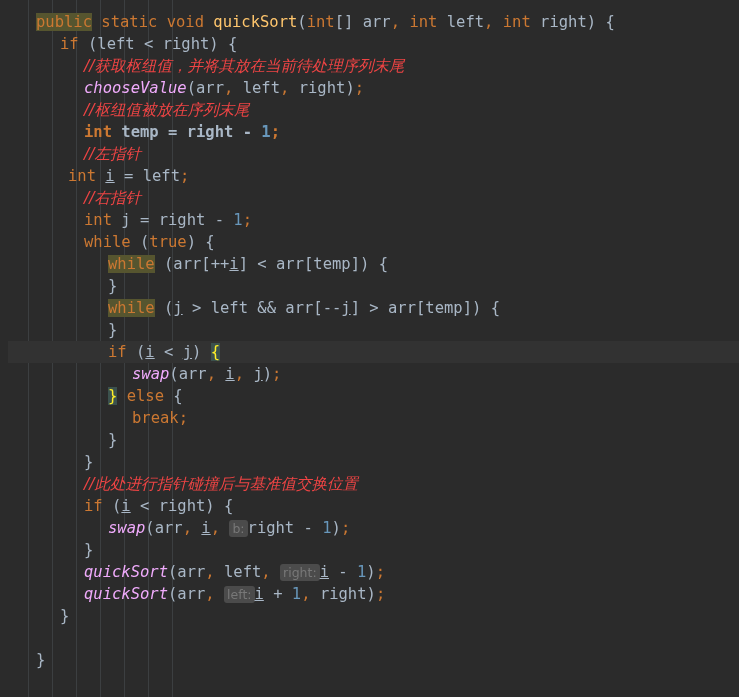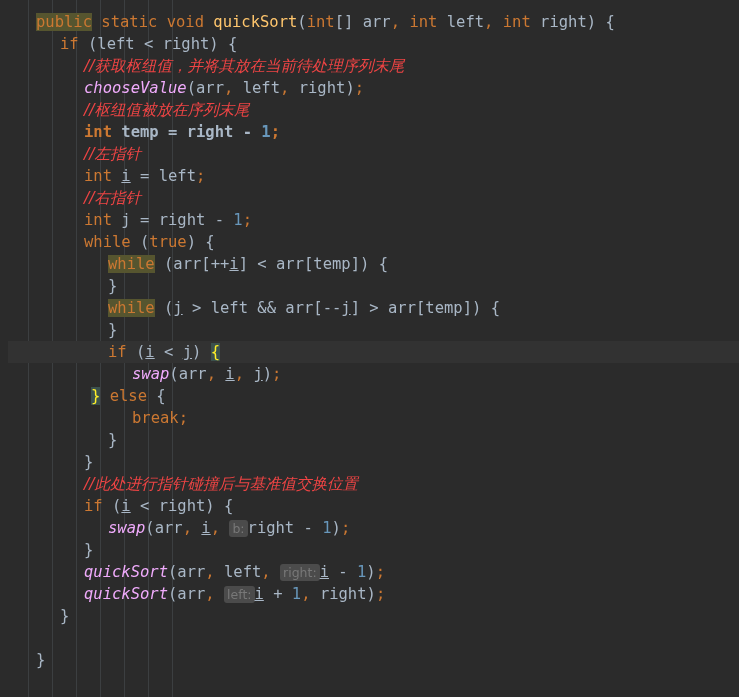--- a/index.html
+++ b/index.html
@@ -89,31 +89,31 @@
       <div class="guide" style="left: 172px;"></div>
     </div>
   <div id="lines">
       <div class="code-line"><span style="margin-left: 0px;"><span class="kwhl">public</span><span class="punc"> </span><span class="kw">static</span><span class="punc"> </span><span class="kw">void</span><span class="punc"> </span><span class="mname">quickSort</span><span class="punc">(</span><span class="kw">int</span><span class="punc">[] </span><span class="id">arr</span><span class="comma">,</span><span class="punc"> </span><span class="kw">int</span><span class="punc"> </span><span class="id">left</span><span class="comma">,</span><span class="punc"> </span><span class="kw">int</span><span class="punc"> </span><span class="id">right</span><span class="punc">) {</span></span></div>
       <div class="code-line"><span style="margin-left: 24px;"><span class="kw">if</span><span class="punc"> (</span><span class="id">left</span><span class="punc"> &lt; </span><span class="id">right</span><span class="punc">) {</span></span></div>
       <div class="code-line"><span style="margin-left: 48px;"><span class="cmt">//获取枢纽值，并将其放在当前待处理序列末尾</span></span></div>
       <div class="code-line"><span style="margin-left: 48px;"><span class="call">chooseValue</span><span class="punc">(</span><span class="id">arr</span><span class="comma">,</span><span class="punc"> </span><span class="id">left</span><span class="comma">,</span><span class="punc"> </span><span class="id">right</span><span class="punc">)</span><span class="semi">;</span></span></div>
       <div class="code-line"><span style="margin-left: 48px;"><span class="cmt">//枢纽值被放在序列末尾</span></span></div>
       <div class="code-line"><span style="margin-left: 48px; font-weight: bold;"><span class="kw">int</span><span class="punc"> </span><span class="id">temp</span><span class="punc"> = </span><span class="id">right</span><span class="punc"> - </span><span class="num">1</span><span class="semi">;</span></span></div>
       <div class="code-line"><span style="margin-left: 48px;"><span class="cmt">//左指针</span></span></div>
-      <div class="code-line"><span style="margin-left: 48px; text-align: right;"><span class="kw">int</span><span class="punc"> </span><span class="fld">i</span><span class="punc"> = </span><span class="id">left</span><span class="semi">;</span></span></div>
+      <div class="code-line"><span style="margin-left: 32px; text-align: right;"><span class="kw">int</span><span class="punc"> </span><span class="fld">i</span><span class="punc"> = </span><span class="id">left</span><span class="semi">;</span></span></div>
       <div class="code-line"><span style="margin-left: 48px;"><span class="cmt">//右指针</span></span></div>
       <div class="code-line"><span style="margin-left: 48px;"><span class="kw">int</span><span class="punc"> </span><span class="id">j</span><span class="punc"> = </span><span class="id">right</span><span class="punc"> - </span><span class="num">1</span><span class="semi">;</span></span></div>
       <div class="code-line"><span style="margin-left: 48px;"><span class="kw">while</span><span class="punc"> (</span><span class="kw">true</span><span class="punc">) {</span></span></div>
       <div class="code-line"><span style="margin-left: 72px;"><span class="kwhl">while</span><span class="punc"> (</span><span class="id">arr</span><span class="punc">[++</span><span class="fld">i</span><span class="punc">] &lt; </span><span class="id">arr</span><span class="punc">[</span><span class="id">temp</span><span class="punc">]) {</span></span></div>
       <div class="code-line"><span style="margin-left: 72px;"><span class="punc">}</span></span></div>
       <div class="code-line"><span style="margin-left: 72px;"><span class="kwhl">while</span><span class="punc"> (</span><span class="fld">j</span><span class="punc"> &gt; </span><span class="id">left</span><span class="punc"> &amp;&amp; </span><span class="id">arr</span><span class="punc">[--</span><span class="fld">j</span><span class="punc">] &gt; </span><span class="id">arr</span><span class="punc">[</span><span class="id">temp</span><span class="punc">]) {</span></span></div>
       <div class="code-line"><span style="margin-left: 72px;"><span class="punc">}</span></span></div>
       <div class="code-line current"><span style="margin-left: 72px;"><span class="kw">if</span><span class="punc"> (</span><span class="fld">i</span><span class="punc"> &lt; </span><span class="fld">j</span><span class="punc">) </span><span class="brace-match">{</span></span></div>
       <div class="code-line"><span style="margin-left: 96px;"><span class="call">swap</span><span class="punc">(</span><span class="id">arr</span><span class="comma">,</span><span class="punc"> </span><span class="fld">i</span><span class="comma">,</span><span class="punc"> </span><span class="fld">j</span><span class="punc">)</span><span class="semi">;</span></span></div>
-      <div class="code-line"><span style="margin-left: 55px;"><span class="brace-match">}</span><span class="punc"> </span><span class="kw">else</span><span class="punc"> {</span></span></div>
+      <div class="code-line"><span style="margin-left: 72px;"><span class="brace-match">}</span><span class="punc"> </span><span class="kw">else</span><span class="punc"> {</span></span></div>
       <div class="code-line"><span style="margin-left: 96px;"><span class="kw">break</span><span class="semi">;</span></span></div>
       <div class="code-line"><span style="margin-left: 72px;"><span class="punc">}</span></span></div>
       <div class="code-line"><span style="margin-left: 48px;"><span class="punc">}</span></span></div>
       <div class="code-line"><span style="margin-left: 48px;"><span class="cmt">//此处进行指针碰撞后与基准值交换位置</span></span></div>
       <div class="code-line"><span style="margin-left: 48px;"><span class="kw">if</span><span class="punc"> (</span><span class="fld">i</span><span class="punc"> &lt; </span><span class="id">right</span><span class="punc">) {</span></span></div>
       <div class="code-line"><span style="margin-left: 72px;"><span class="call">swap</span><span class="punc">(</span><span class="id">arr</span><span class="comma">,</span><span class="punc"> </span><span class="fld">i</span><span class="comma">,</span><span class="punc"> </span><span class="hint">b:</span><span class="id">right</span><span class="punc"> - </span><span class="num">1</span><span class="punc">)</span><span class="semi">;</span></span></div>
       <div class="code-line"><span style="margin-left: 48px;"><span class="punc">}</span></span></div>
       <div class="code-line"><span style="margin-left: 48px;"><span class="call">quickSort</span><span class="punc">(</span><span class="id">arr</span><span class="comma">,</span><span class="punc"> </span><span class="id">left</span><span class="comma">,</span><span class="punc"> </span><span class="hint">right:</span><span class="fld">i</span><span class="punc"> - </span><span class="num">1</span><span class="punc">)</span><span class="semi">;</span></span></div>
       <div class="code-line"><span style="margin-left: 48px;"><span class="call">quickSort</span><span class="punc">(</span><span class="id">arr</span><span class="comma">,</span><span class="punc"> </span><span class="hint">left:</span><span class="fld">i</span><span class="punc"> + </span><span class="num">1</span><span class="comma">,</span><span class="punc"> </span><span class="id">right</span><span class="punc">)</span><span class="semi">;</span></span></div>
       <div class="code-line"><span style="margin-left: 24px;"><span class="punc">}</span></span></div>

